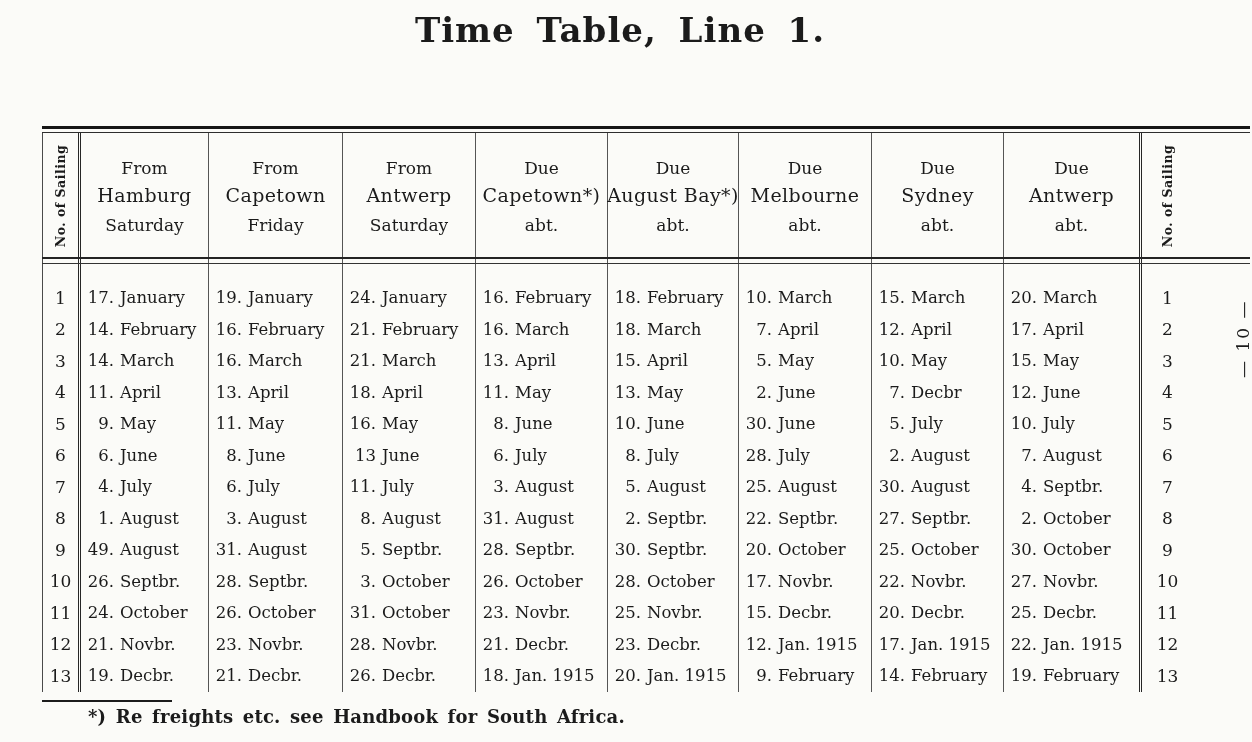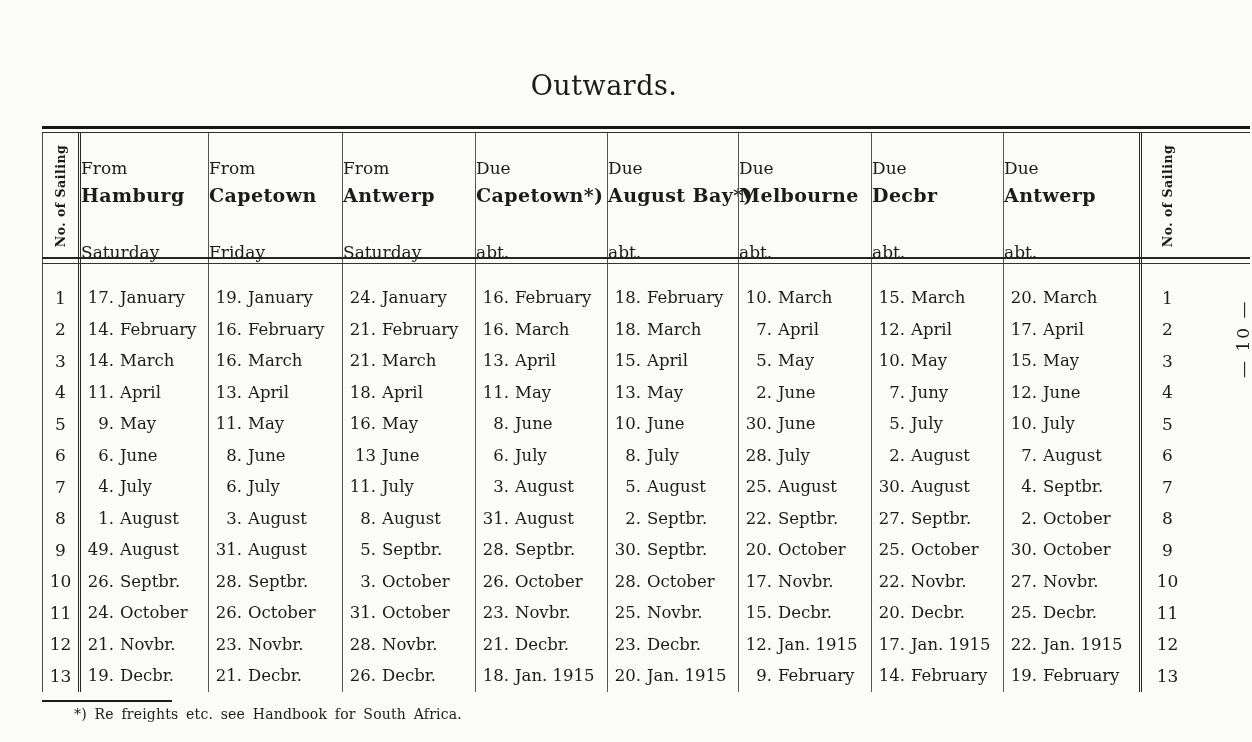--- a/index.html
+++ b/index.html
@@ -41,25 +41,25 @@
     grid-template-columns:35px 130px 134px 133px 132px 131px 133px 132px 136px 54px;
     grid-template-rows:125px 24px;
     grid-auto-rows:31.5px;
     border-left:1px solid #4a4a4a;
   }
   .cell{box-sizing:border-box;}
   .c1,.c9{border-left:3px double #262626;}
   .c2,.c3,.c4,.c5,.c6,.c7,.c8{border-left:1px solid #555;}
 
   .h{
-    display:flex;flex-direction:column;align-items:flex-start;
+    display:flex;flex-direction:column;align-items:center;
     padding-top:24px;font-size:17px;line-height:1.35;
   }
-  .h .city{font-weight:bold;font-size:19px;margin-top:3px;letter-spacing:0.4px;white-space:nowrap;}
-  .h .sub{margin-top:32px;}
+  .h .city{font-weight:normal;font-size:19px;margin-top:3px;letter-spacing:0.4px;white-space:nowrap;}
+  .h .sub{margin-top:5px;}
   .vert{position:relative;}
   .vert span{
     position:absolute;left:50%;top:50%;
     transform:translate(-50%,-50%) rotate(-90deg);
     white-space:nowrap;
     font-size:12.5px;font-weight:bold;letter-spacing:0.5px;
   }
 
   .b{display:flex;align-items:center;font-size:16.5px;padding-left:6px;white-space:nowrap;}
   .b .day{display:inline-block;width:27px;text-align:right;}
@@ -71,30 +71,30 @@
     text-align:center;font-size:17px;letter-spacing:2px;
     transform:rotate(-90deg);
     white-space:nowrap;
   }
 
   .foot-rule{
     position:absolute;left:42px;top:700px;width:130px;height:0;
     border-top:2px solid #1c1c1c;
   }
   .footnote{
-    position:absolute;left:74px;top:706px;
-    font-size:14px;font-weight:normal;letter-spacing:0.2px;word-spacing:3px;
+    position:absolute;left:88px;top:706px;
+    font-size:18px;font-weight:bold;letter-spacing:0.2px;word-spacing:3px;
   }
 </style>
 </head>
 <body>
 
 <div class="sheet">
 
-  <div class="subtitle">Outwards.</div>
+  <div class="title">Time Table,  Line 1.</div>
 
   <div class="rule-top"></div>
 
   <div class="grid" id="grid">
     <div class="cell h vert c0">
       <span>No. of Sailing</span>
     </div>
 
     <div class="cell h c1">
       <div>From</div>
@@ -121,21 +121,21 @@
       <div class="city">August Bay*)</div>
       <div class="sub">abt.</div>
     </div>
     <div class="cell h c6">
       <div>Due</div>
       <div class="city">Melbourne</div>
       <div class="sub">abt.</div>
     </div>
     <div class="cell h c7">
       <div>Due</div>
-      <div class="city">Decbr</div>
+      <div class="city">Sydney</div>
       <div class="sub">abt.</div>
     </div>
     <div class="cell h c8">
       <div>Due</div>
       <div class="city">Antwerp</div>
       <div class="sub">abt.</div>
     </div>
 
     <div class="cell h vert c9">
       <span>No. of Sailing</span>
@@ -273,21 +273,21 @@
       <div class="cell b c5">
         <span class="day">13.</span>
         <span class="mon">May</span>
       </div>
       <div class="cell b c6">
         <span class="day">2.</span>
         <span class="mon">June</span>
       </div>
       <div class="cell b c7">
         <span class="day">7.</span>
-        <span class="mon">Juny</span>
+        <span class="mon">Decbr</span>
       </div>
       <div class="cell b c8">
         <span class="day">12.</span>
         <span class="mon">June</span>
       </div>
       <div class="cell b num c9">4</div>
       <div class="cell b num c0">5</div>
       <div class="cell b c1">
         <span class="day">9.</span>
         <span class="mon">May</span>

